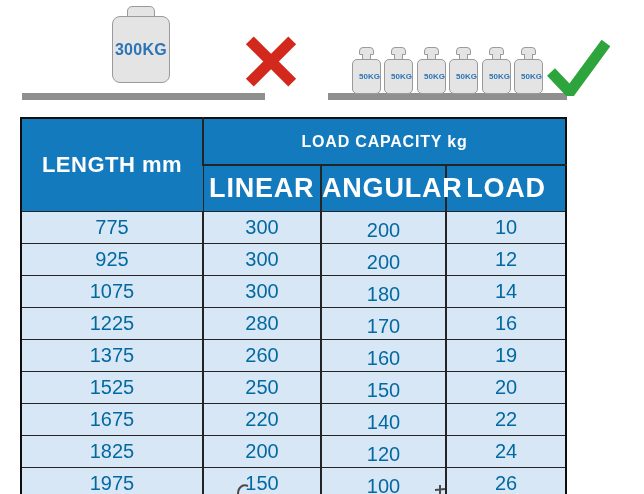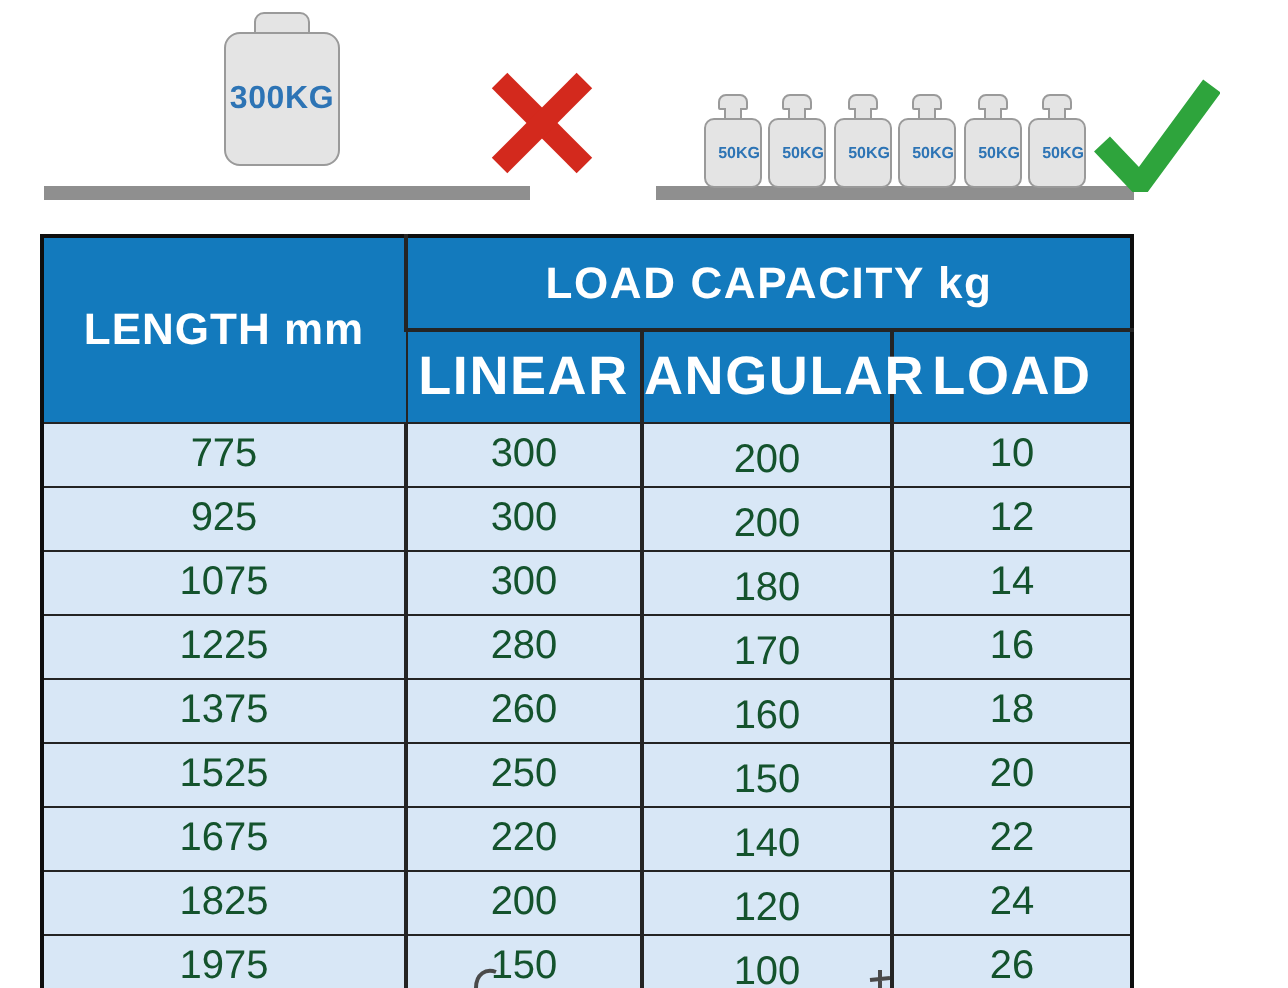--- a/index.html
+++ b/index.html
@@ -38,23 +38,23 @@
 
   
   .spec-table { position:absolute; left:20px; top:117px; width:545px;
                 border-collapse:collapse; table-layout:fixed;
                 border:2px solid #0e0e0e; }
   .spec-table th, .spec-table td { border:1px solid #242424; padding:0; text-align:center; }
   .spec-table th:not(:first-child), .spec-table td:not(:first-child) { border-left:2px solid #242424; }
   .spec-table thead tr.sub-row th { border-top:2px solid #242424; }
   .spec-table th { background:#137abd; color:#ffffff; font-weight:bold; }
   th.hdr-length { font-size:22px; letter-spacing:0.5px;margin-left:48px; }
-  th.hdr-span   { font-size:22px; letter-spacing:0.8px; height:45px; }
+  th.hdr-span   { font-size:16px; letter-spacing:0.8px; height:45px; }
   th.hdr-sub    { font-size:27px; letter-spacing:0.8px; height:45px; }
-  .spec-table td { background:#d8e7f6; color:#14532d; font-size:20px; height:30px; vertical-align:middle; }
+  .spec-table td { background:#d8e7f6; color:#0369a1; font-size:20px; height:30px; vertical-align:middle; }
   .spec-table td.cell-angular { vertical-align:bottom; padding-bottom:1px; }
 
   
   .frag { position:absolute; }
   .frag-1 { left:236px; top:483px; }
   .frag-2 { left:434px; top:485px; }
 </style>
 </head>
 <body>
 
@@ -162,21 +162,21 @@
       <tr>
         <td class="cell-length">1225</td>
         <td class="cell-linear">280</td>
         <td class="cell-angular">170</td>
         <td class="cell-slats">16</td>
       </tr>
       <tr>
         <td class="cell-length">1375</td>
         <td class="cell-linear">260</td>
         <td class="cell-angular">160</td>
-        <td class="cell-slats">18</td>
+        <td class="cell-slats">19</td>
       </tr>
       <tr>
         <td class="cell-length">1525</td>
         <td class="cell-linear">250</td>
         <td class="cell-angular">150</td>
         <td class="cell-slats">20</td>
       </tr>
       <tr>
         <td class="cell-length">1675</td>
         <td class="cell-linear">220</td>

